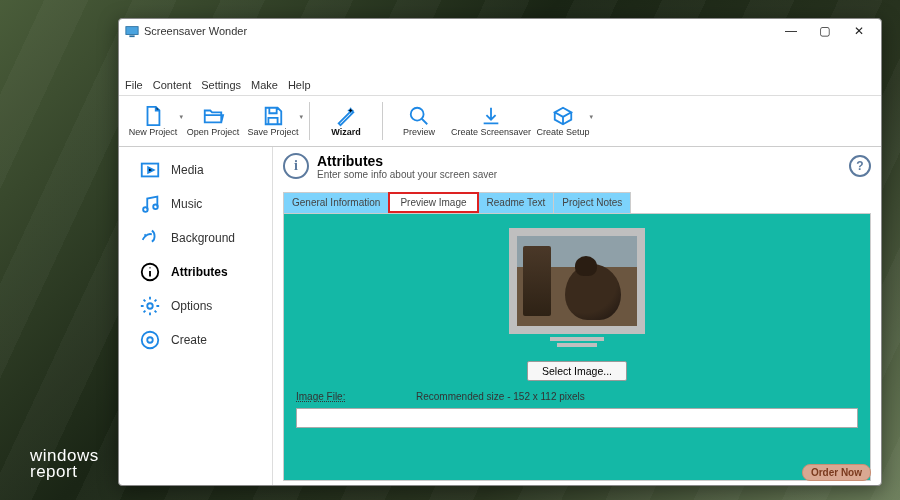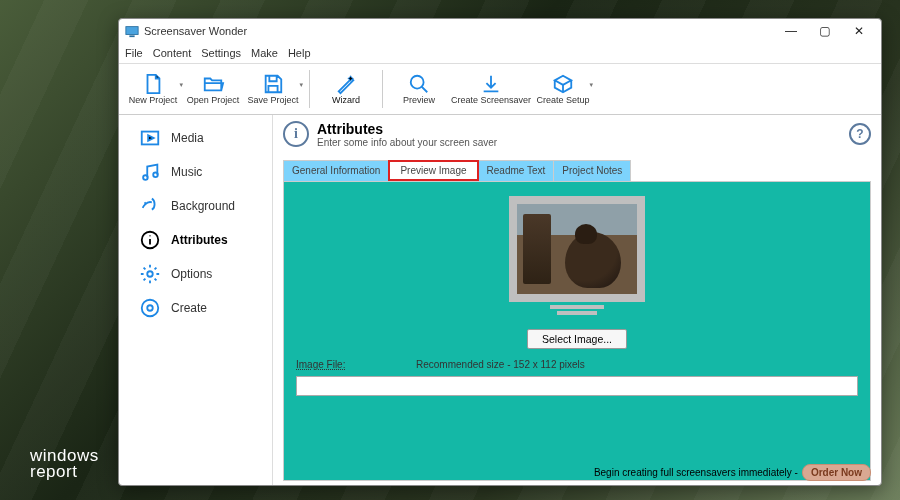--- a/index.html
+++ b/index.html
@@ -4,25 +4,25 @@
 <style>
   * { box-sizing: border-box; margin: 0; padding: 0; font-family: "Segoe UI", Tahoma, sans-serif; }
   body { width: 900px; height: 500px; background: linear-gradient(135deg, #4a5d3a 0%, #1a2515 40%, #2a3520 70%, #6b7d5a 100%); position: relative; overflow: hidden; }
   body::before { content:""; position:absolute; inset:0; background: repeating-linear-gradient(115deg, transparent 0 40px, rgba(255,255,255,0.03) 40px 80px); }
   .window { position: absolute; left: 118px; top: 18px; width: 764px; height: 468px; background: #fff; border: 1px solid #888; border-radius: 4px; box-shadow: 0 4px 20px rgba(0,0,0,0.4); display: flex; flex-direction: column; overflow: hidden; }
   .titlebar { height: 24px; display: flex; align-items: center; padding: 0 6px; font-size: 11px; }
   .titlebar .icon { width: 14px; height: 14px; margin-right: 5px; display:inline-flex; }
   .titlebar .title { color: #333; }
   .win-controls { margin-left: auto; display: flex; gap: 2px; }
   .win-controls span { width: 32px; height: 20px; display: flex; align-items: center; justify-content: center; color: #222; font-size: 12px; }
-  .menubar { height: 20px; display: flex; gap: 10px; padding: 0 6px; font-size: 11px; color: #333; }
+  .menubar { height: 20px; display: flex; gap: 10px; padding: 0 6px; font-size: 11px; color: #333; margin-top: 32px; }
   .menubar span { line-height: 20px; }
   .toolbar { height: 52px; border-top: 1px solid #ddd; border-bottom: 1px solid #ccc; display: flex; align-items: center; padding: 0 6px; gap: 4px; }
   .tbtn { display: flex; flex-direction: column; align-items: center; justify-content: center; min-width: 56px; height: 48px; font-size: 9px; color: #333; position: relative; }
-  .tbtn.bold { font-weight: 400; color: #111; }
+  .tbtn.bold { font-weight: 700; color: #111; }
   .tbtn svg { width: 24px; height: 22px; }
   .tbtn .drop { position: absolute; right: -2px; top: 16px; font-size: 7px; color: #777; }
   .tdiv { width: 1px; height: 38px; background: #ccc; margin: 0 4px; }
   .body { flex: 1; display: flex; overflow: hidden; }
   .sidebar { width: 154px; border-right: 1px solid #ddd; padding: 6px 0; }
   .sitem { display: flex; align-items: center; gap: 10px; height: 34px; padding: 0 20px; font-size: 12px; color: #333; }
   .sitem.active { font-weight: 700; color: #000; }
   .sitem svg { width: 22px; height: 22px; }
   .main { flex: 1; display: flex; flex-direction: column; padding: 6px 10px 4px 10px; position: relative; }
   .attr-head { display: flex; align-items: flex-start; gap: 8px; }
@@ -205,21 +205,20 @@
         <div class="base"></div>
         <button class="btn">Select Image...</button>
         <div class="row">
           <span class="lbl">Image File:</span>
           <span class="hint">Recommended size - 152 x 112 pixels</span>
         </div>
         <input class="input" value="" style="">
       </div>
 
       <div class="footer">
-        <span>Begin creating full screensavers immediately -</span>
         <span class="pill">Order Now</span>
       </div>
     </div>
   </div>
 </div>
 
 <div class="watermark">
   <div>windows</div>
   <b>report</b>
 </div>

